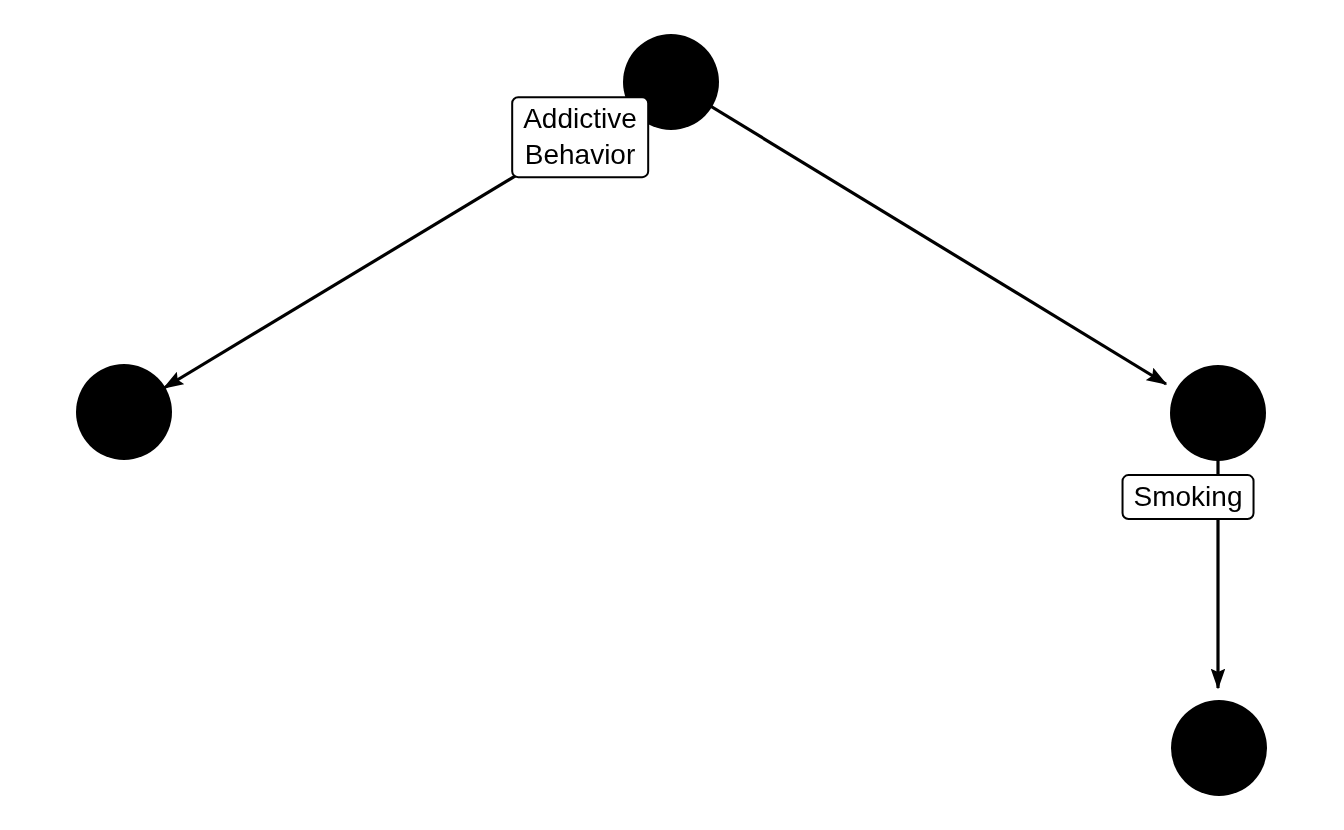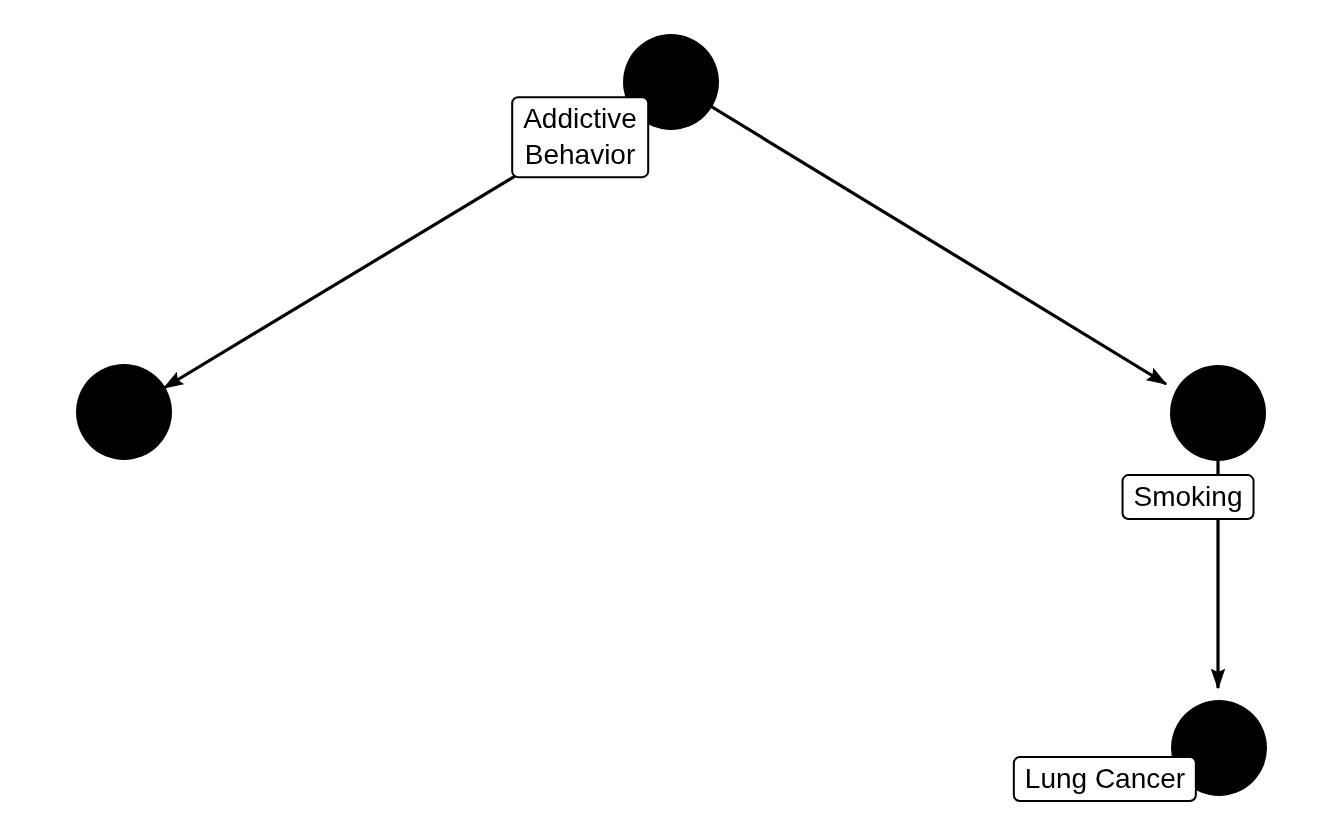--- a/index.html
+++ b/index.html
@@ -65,15 +65,14 @@
     <circle class="node-circle" cx="1218" cy="413" r="48"></circle>
     <circle class="node-circle" cx="1219" cy="748" r="48"></circle>
   </svg>
 
   <div class="node-label" style="left:580px; top:137px;text-align:center;">Addictive
 Behavior</div>
 
 
   <div class="node-label" style="left:1188px; top:453px;margin-top:44px;">Smoking</div>
 
-  <div class="node-label" style="left:1105px; top:779px;">Lung Cancer</div>
 
 </div>
 
 </body></html>

